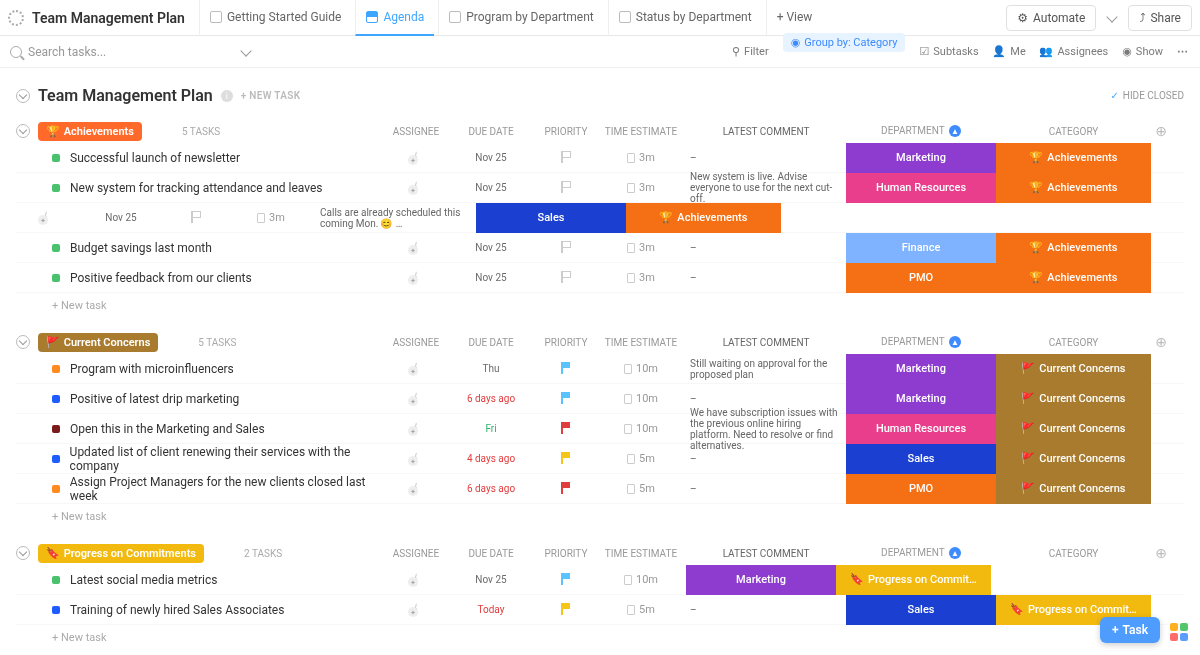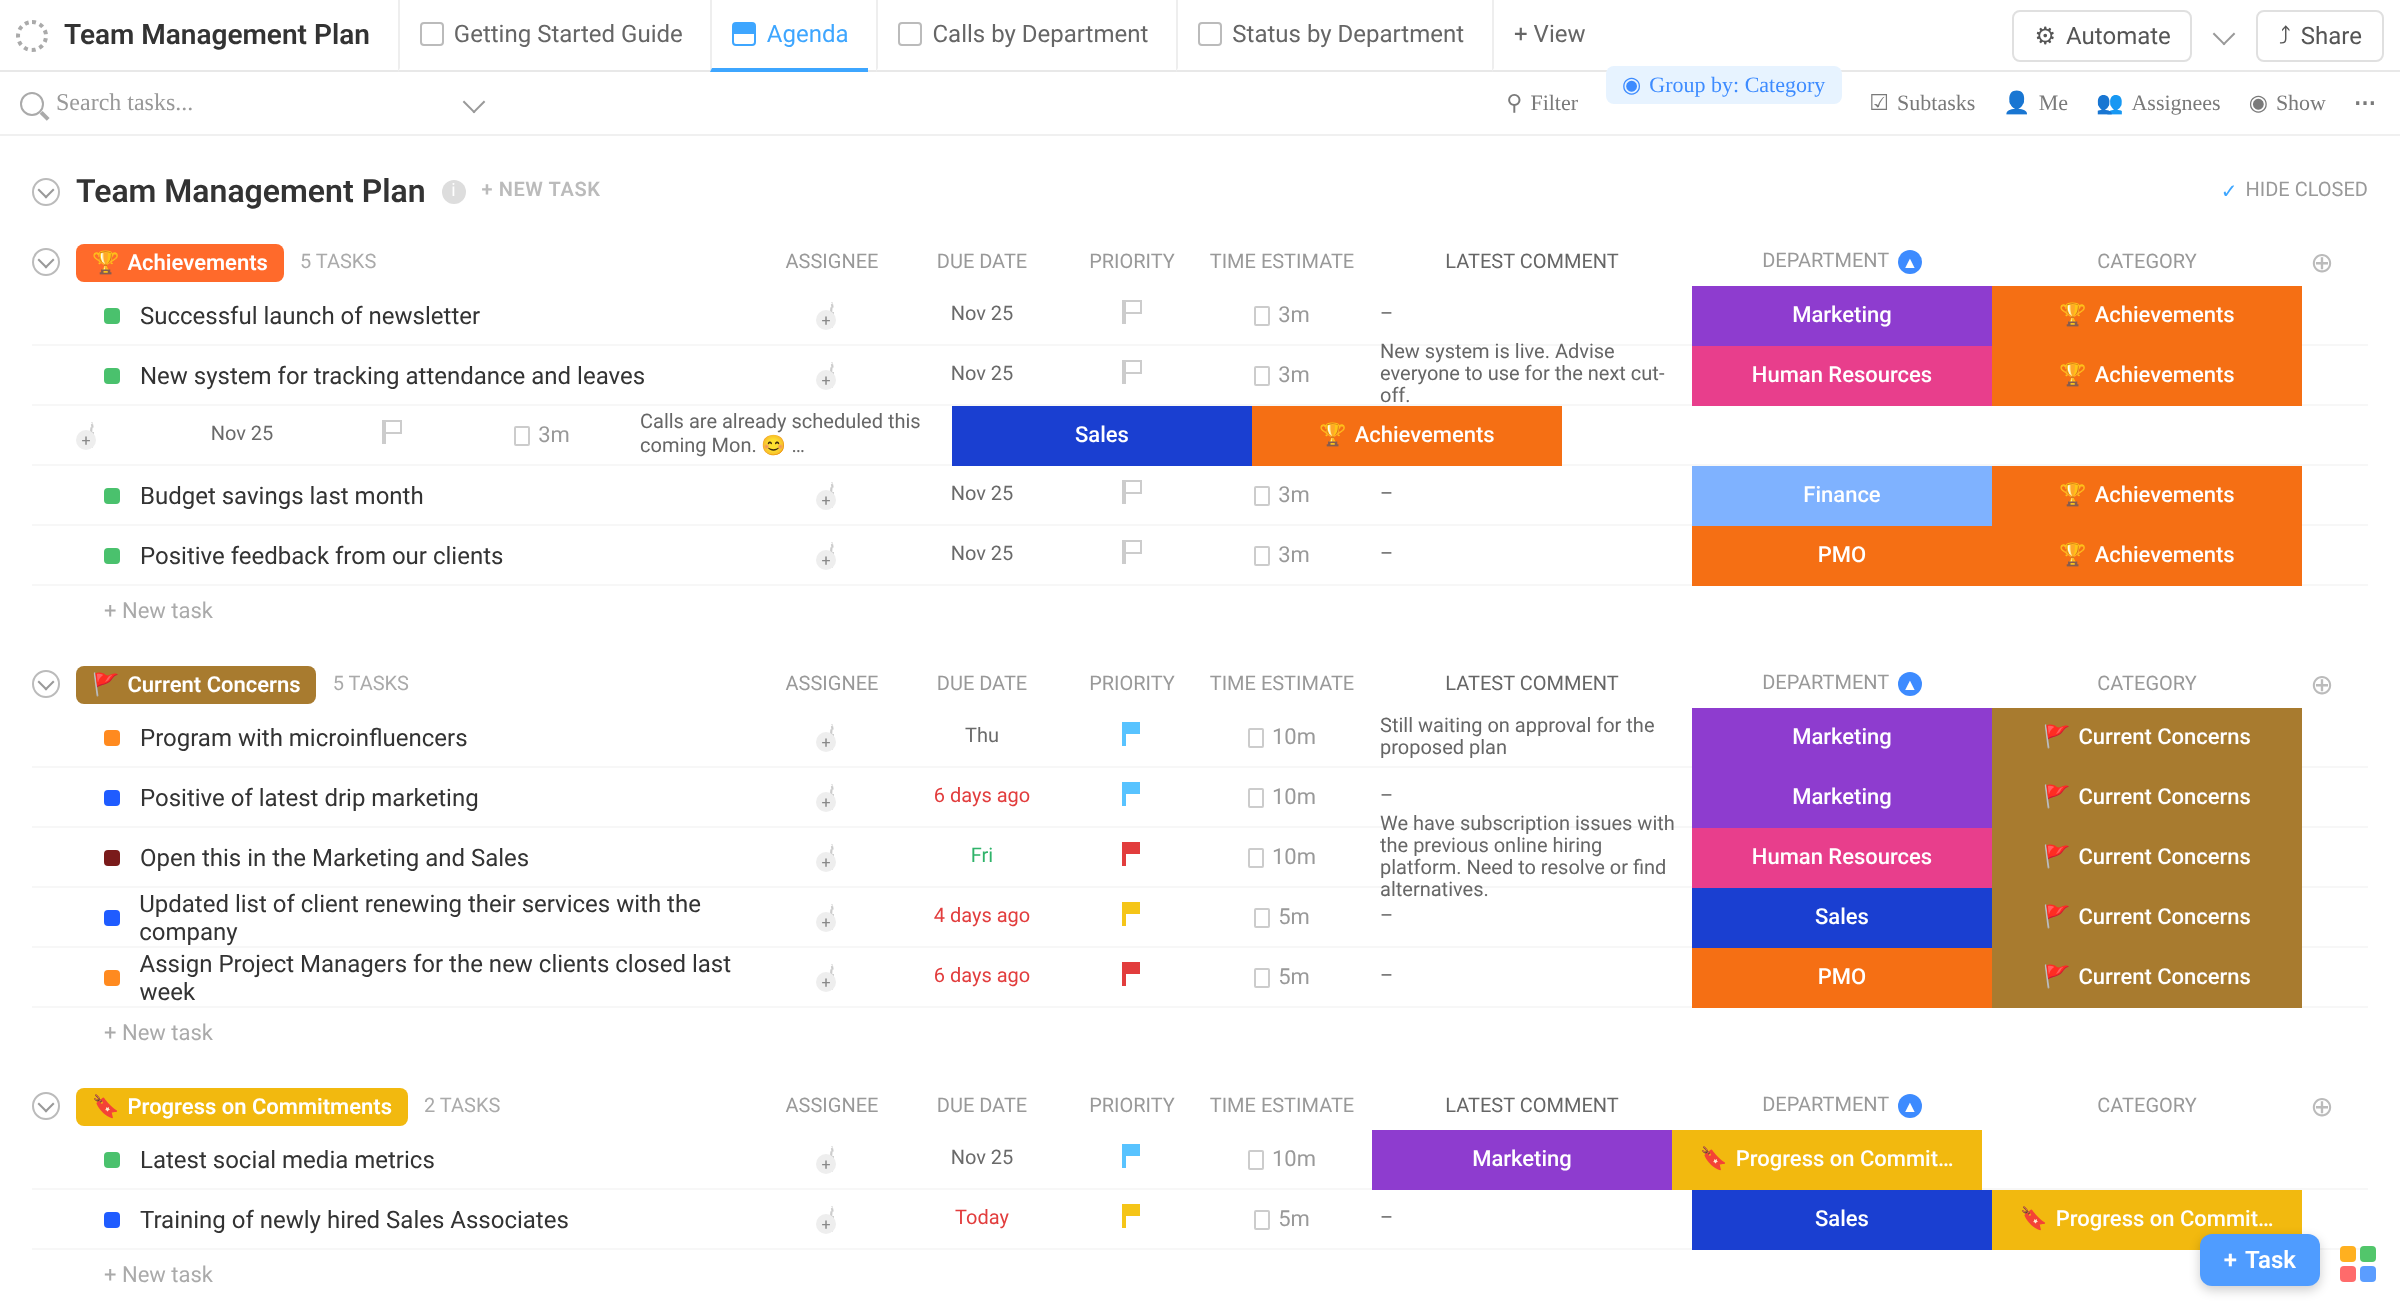--- a/index.html
+++ b/index.html
@@ -8,21 +8,21 @@
 .logo { width: 16px; height: 16px; border: 2px dotted #aaa; border-radius: 50%; margin-right: 8px; }
 .ws-title { font-weight: 600; font-size: 14px; margin-right: 14px; }
 .tabs { display: flex; align-items: center; gap: 4px; flex: 1; }
 .tab { display: flex; align-items: center; gap: 5px; height: 36px; padding: 0 10px; color: #666; cursor: pointer; font-size: 12px; border-bottom: 2px solid transparent; }
 .tab .ticon { width: 12px; height: 12px; border: 1px solid #bbb; border-radius: 2px; }
 .tab.sep { border-left: 1px solid #eee; }
 .tab.active { color: #3ea6ff; border-bottom-color: #3ea6ff; }
 .tab.active .ticon { border-color: #3ea6ff; background: linear-gradient(#3ea6ff 50%, transparent 50%); }
 .top-right { display: flex; align-items: center; gap: 8px; }
 .btn { display: flex; align-items: center; gap: 5px; height: 26px; padding: 0 10px; border: 1px solid #e0e0e0; border-radius: 4px; font-size: 12px; background: #fff; cursor: pointer; color: #555; }
-.toolbar { display: flex; height: 32px; padding: 0 10px; border-bottom: 1px solid #f0f0f0; font-family: Liberation Serif, serif; }
+.toolbar { display: flex; height: 32px; padding: 0 10px; border-bottom: 1px solid #f0f0f0; }
 .search { display: flex; align-items: center; gap: 6px; color: #999; font-size: 12px; flex: 1; }
 .search .mag { width: 12px; height: 12px; border: 1.5px solid #aaa; border-radius: 50%; position: relative; }
 .search .mag::after { content: ""; position: absolute; width: 5px; height: 1.5px; background: #aaa; transform: rotate(45deg); bottom: -2px; right: -4px; }
 .chev { width: 8px; height: 8px; border-right: 1.5px solid #999; border-bottom: 1.5px solid #999; transform: rotate(45deg); margin: 0 4px 2px; }
 .toolbar-right { display: flex; align-items: center; gap: 14px; color: #7a7a7a; font-size: 11px; }
 .tool-item { display: flex; align-items: center; gap: 4px; cursor: pointer; }
 .tool-item.group { background: #e7f3ff; color: #3d8bff; padding: 3px 8px; border-radius: 4px; }
 .dots { letter-spacing: 2px; font-weight: bold; }
 .content { padding: 10px 16px; }
 .page-header { display: flex; align-items: center; gap: 8px; margin: 8px 0 14px; }
@@ -31,21 +31,21 @@
 .page-title { font-size: 16px; font-weight: 600; color: #333; }
 .info-dot { width: 12px; height: 12px; border-radius: 50%; background: #ddd; color: #fff; font-size: 9px; display: flex; align-items: center; justify-content: center; }
 .newtask-ghost { color: #bbb; font-size: 10px; font-weight: 600; letter-spacing: 0.3px; }
 .hide-closed { margin-left: auto; color: #999; font-size: 10px; display: flex; align-items: center; gap: 4px; }
 .check { color: #3ea6ff; }
 .group { margin-bottom: 18px; }
 .group-head { display: flex; align-items: center; font-size: 10px; color: #999; height: 24px; }
 .group-left { width: 370px; display: flex; align-items: center; gap: 8px; }
 .pill { display: inline-flex; align-items: center; gap: 4px; padding: 3px 8px; border-radius: 4px; color: #fff; font-size: 11px; font-weight: 600; }
 .pill .em { font-size: 11px; }
-.count { color: #aaa; font-size: 10px; }
+.count { color: #aaa; font-size: 10px; margin-left: 32px; }
 .col { text-align: center; color: #999; font-size: 10px; }
 .col-assignee { width: 60px; }
 .col-due { width: 90px; }
 .col-pri { width: 60px; }
 .col-est { width: 90px; }
 .col-comment { width: 160px; font-size: 10px; color: #666; text-align: left; padding: 0 4px; }
 .col-dept { width: 150px; }
 .col-cat { width: 155px; }
 .col-plus { width: 20px; color: #bbb; font-size: 14px; }
 .dept-sort { width: 12px; height: 12px; border-radius: 50%; background: #3d8bff; color: #fff; font-size: 8px; display: inline-flex; align-items: center; justify-content: center; margin-left: 2px; }
@@ -79,21 +79,21 @@
     <div class="tab sep">
         <span class="ticon"></span>
         <span>Getting Started Guide</span>
       </div>
     <div class="tab sep active">
         <span class="ticon"></span>
         <span>Agenda</span>
       </div>
     <div class="tab sep">
         <span class="ticon"></span>
-        <span>Calls by Department</span>
+        <span>Program by Department</span>
       </div>
     <div class="tab sep">
         <span class="ticon"></span>
         <span>Status by Department</span>
       </div>
     <div class="tab sep">
         <span>+ View</span>
       </div>
   </div>
   <div class="top-right">

